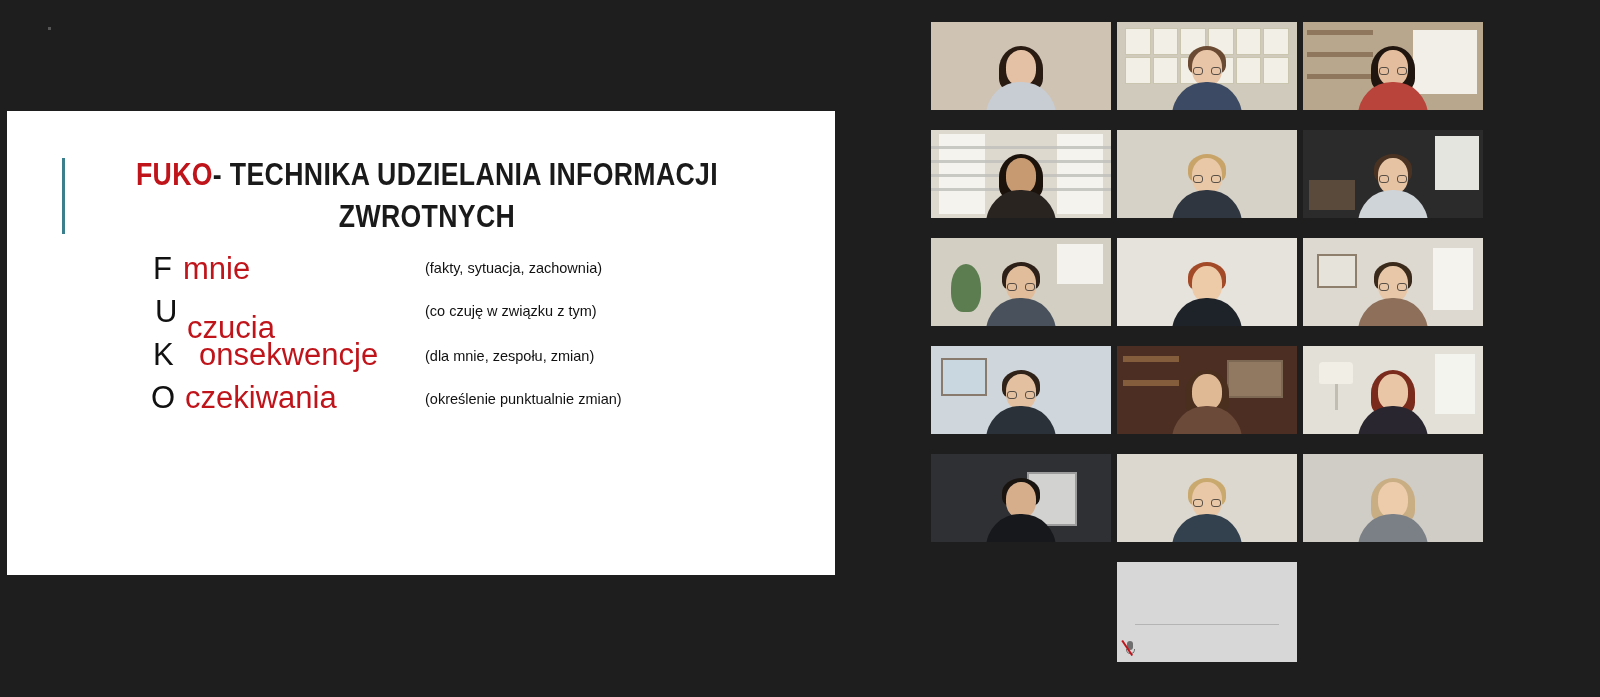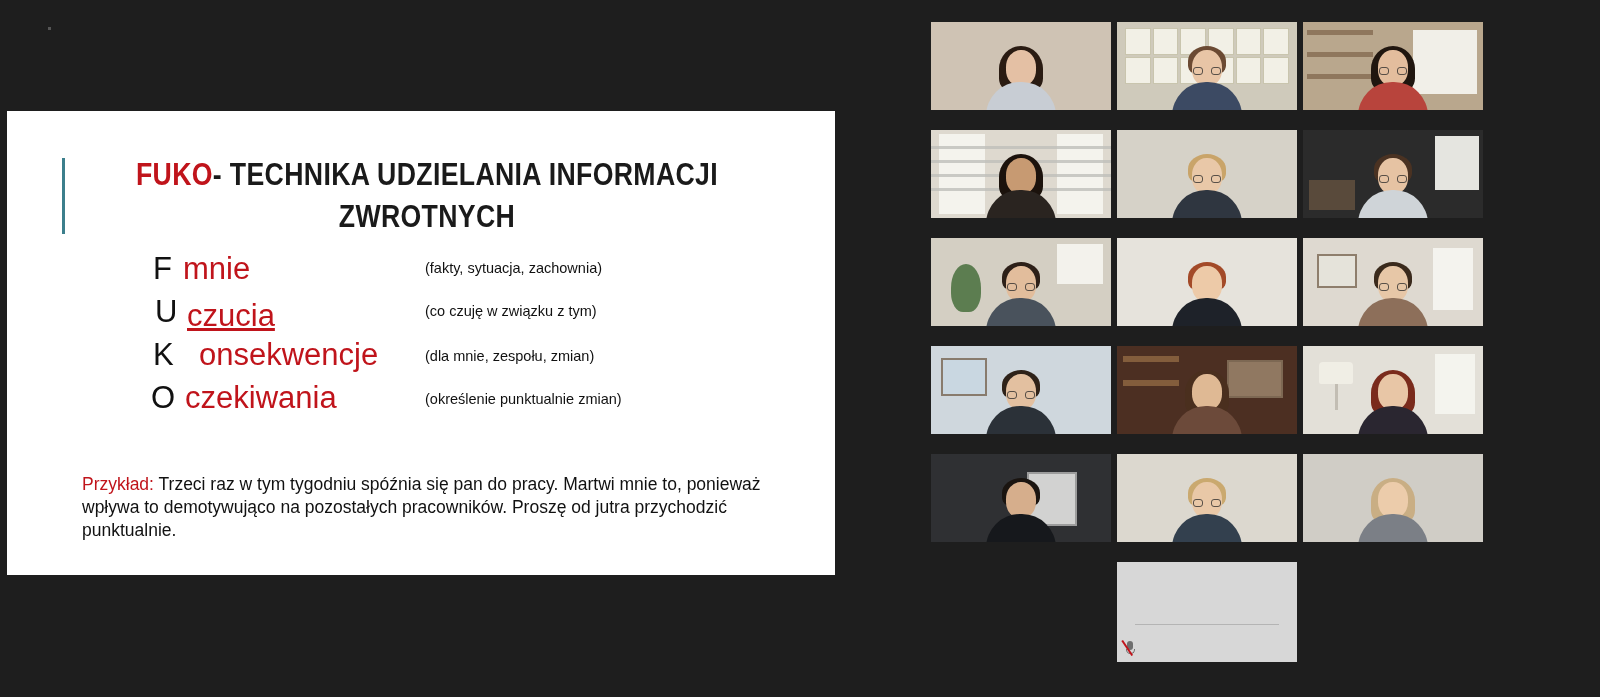--- a/index.html
+++ b/index.html
@@ -97,21 +97,21 @@
     color: #111;
     font-family: "Liberation Sans", sans-serif;
   }
 
   
   .r0 .fuko-letter { left: 146px; top: 0; }
   .r0 .fuko-rest   { left: 176px; top: 0; }
   .r0 .fuko-note   { top: 9px; }
 
   .r1 .fuko-letter { left: 148px; top: 0; }
-  .r1 .fuko-rest   { left: 180px; top: 4px; text-decoration: underline; }
+  .r1 .fuko-rest   { left: 180px; top: 16px; }
   .r1 .fuko-note   { top: 9px; }
 
   .r2 .fuko-letter { left: 146px; top: 0; }
   .r2 .fuko-rest   { left: 176px; top: 0; margin-left: 16px; }
   .r2 .fuko-note   { top: 11px; }
 
   .r3 .fuko-letter { left: 144px; top: 0; }
   .r3 .fuko-rest   { left: 178px; top: 0; }
   .r3 .fuko-note   { top: 11px; }
 
@@ -377,23 +377,20 @@
         </div>
 
         <div class="fuko-row r3">
           <span class="fuko-letter">O</span>
           <span class="fuko-rest">czekiwania</span>
           <span class="fuko-note">(określenie punktualnie zmian)</span>
         </div>
 
       </div>
 
-      <div class="example">
-        <span class="lead">Przykład:</span><span> Trzeci raz w tym tygodniu spóźnia się pan do pracy. Martwi mnie to, ponieważ wpływa to demotywująco na pozostałych pracowników. Proszę od jutra przychodzić punktualnie.</span>
-      </div>
 
     </div>
   </div>
 
   <div id="gallery">
       <div class="tile-row" style="top: 0px;">
         <div class="tile c0">
           <div class="bg" style="background: rgb(207, 195, 180);"></div>
           <div class="person">
             <div class="hair long" style="background:#2a1b12"></div>

